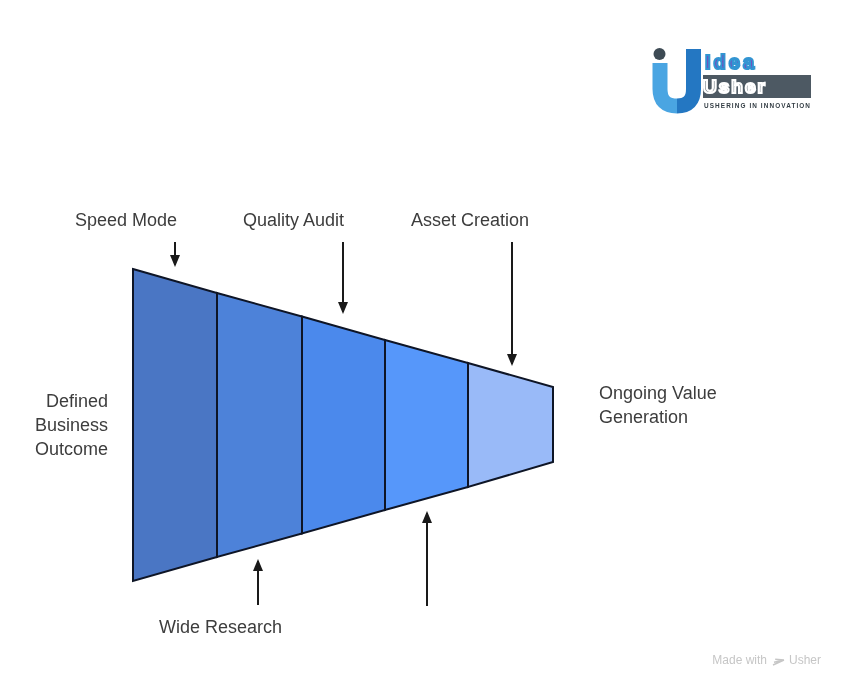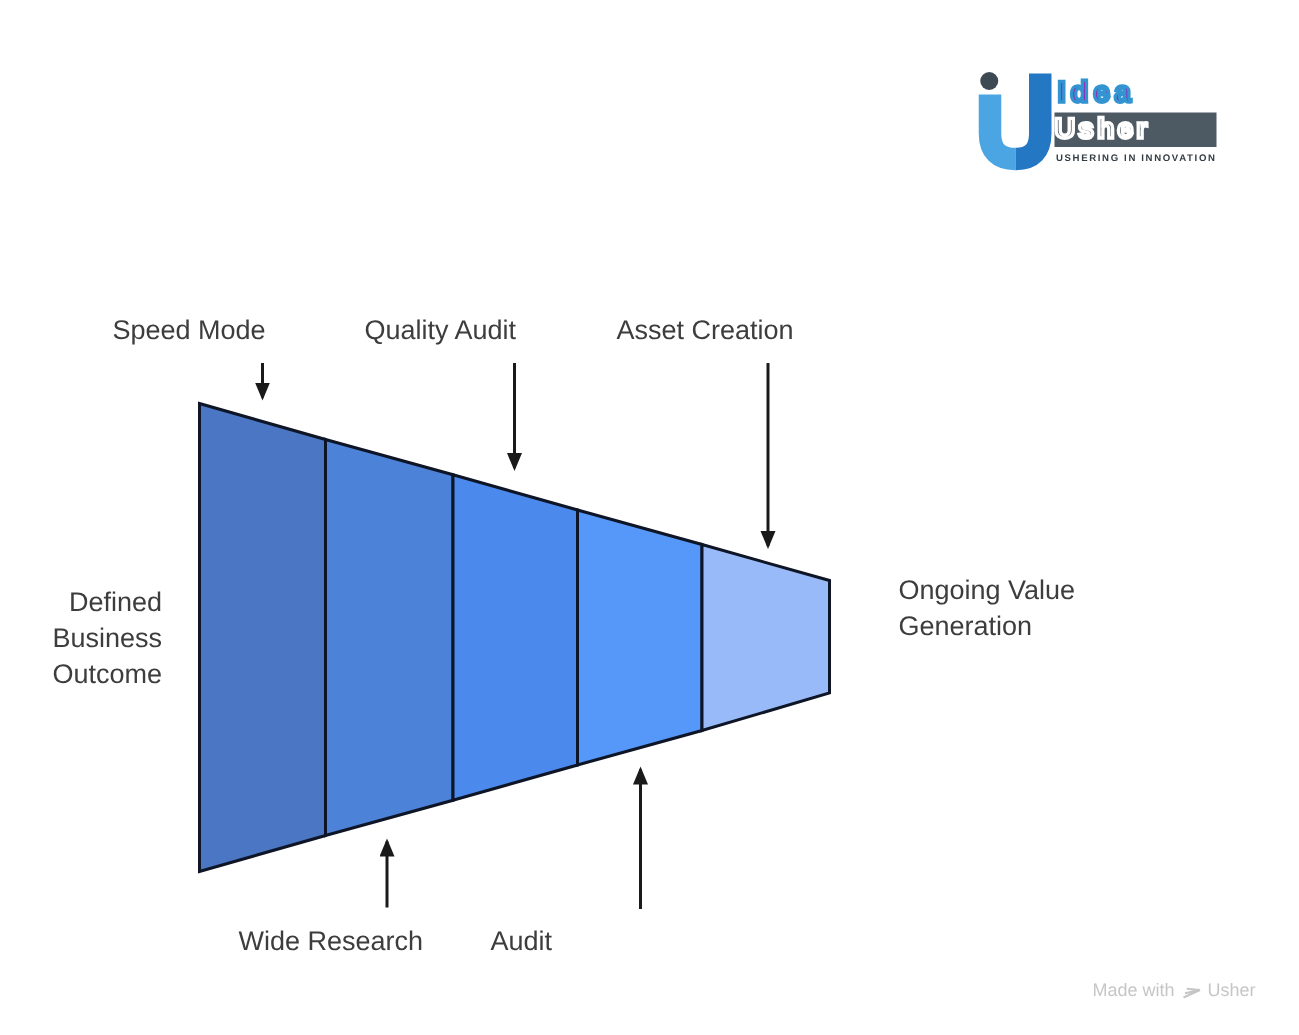--- a/index.html
+++ b/index.html
@@ -34,21 +34,21 @@
                -webkit-text-stroke:2.2px var(--logo-blue,#3295d2); }
   .logo-usher-box { position:absolute; left:55px; top:33px; width:108px; height:23px;
                background:var(--logo-box,#4d5963); display:flex; align-items:center; justify-content:flex-start; }
   .logo-usher { font-size:19px; font-weight:bold; letter-spacing:2px;
                color:var(--logo-box,#4d5963); -webkit-text-stroke:2.2px #ffffff; }
   .logo-tagline { position:absolute; left:56px; top:60px; width:110px;
                font-size:6.4px; font-weight:bold; letter-spacing:1.1px;
                color:var(--tagline-color,#333d44); white-space:nowrap; }
 
   
-  .footer { position:absolute; right:29px; top:653px; display:flex; align-items:center; gap:4px;
+  .footer { position:absolute; right:45px; top:653px; display:flex; align-items:center; gap:4px;
             font-size:12px; color:var(--footer-color,#c6c6c6); }
   .napkin-icon line, .napkin-icon path { stroke:var(--footer-color,#c6c6c6); stroke-width:1.4; fill:none; }
 </style>
 </head>
 <body>
 
 <div class="canvas">
 
   <svg class="diagram-svg" width="866" height="690" viewBox="0 0 866 690">
     <defs>
@@ -67,21 +67,20 @@
     <line class="arrow-line" x1="343" y1="242" x2="343" y2="312" marker-end="url(#ah)"></line>
     <line class="arrow-line" x1="512" y1="242" x2="512" y2="364" marker-end="url(#ah)"></line>
     <line class="arrow-line" x1="258" y1="605" x2="258" y2="561" marker-end="url(#ah)"></line>
     <line class="arrow-line" x1="427" y1="606" x2="427" y2="513" marker-end="url(#ah)"></line>
   </svg>
 
   <div class="lbl center lbl-top-0">Speed Mode</div>
   <div class="lbl center lbl-top-1">Quality Audit</div>
   <div class="lbl center lbl-bot-0">Wide Research</div>
   <div class="lbl center lbl-top-2">Asset Creation</div>
-  <div class="lbl center lbl-bot-1">Audit</div>
   <div class="lbl lbl-left">Defined
 Business
 Outcome</div>
   <div class="lbl lbl-right">Ongoing Value
 Generation</div>
 
   <div class="logo">
     <svg class="logo-icon" width="64" height="76" viewBox="0 0 64 76">
       <circle class="logo-dot" cx="11.5" cy="12" r="6"></circle>
       <path class="u-left" d="M 12,21 L 12,47 Q 12,64 29,64"></path>

